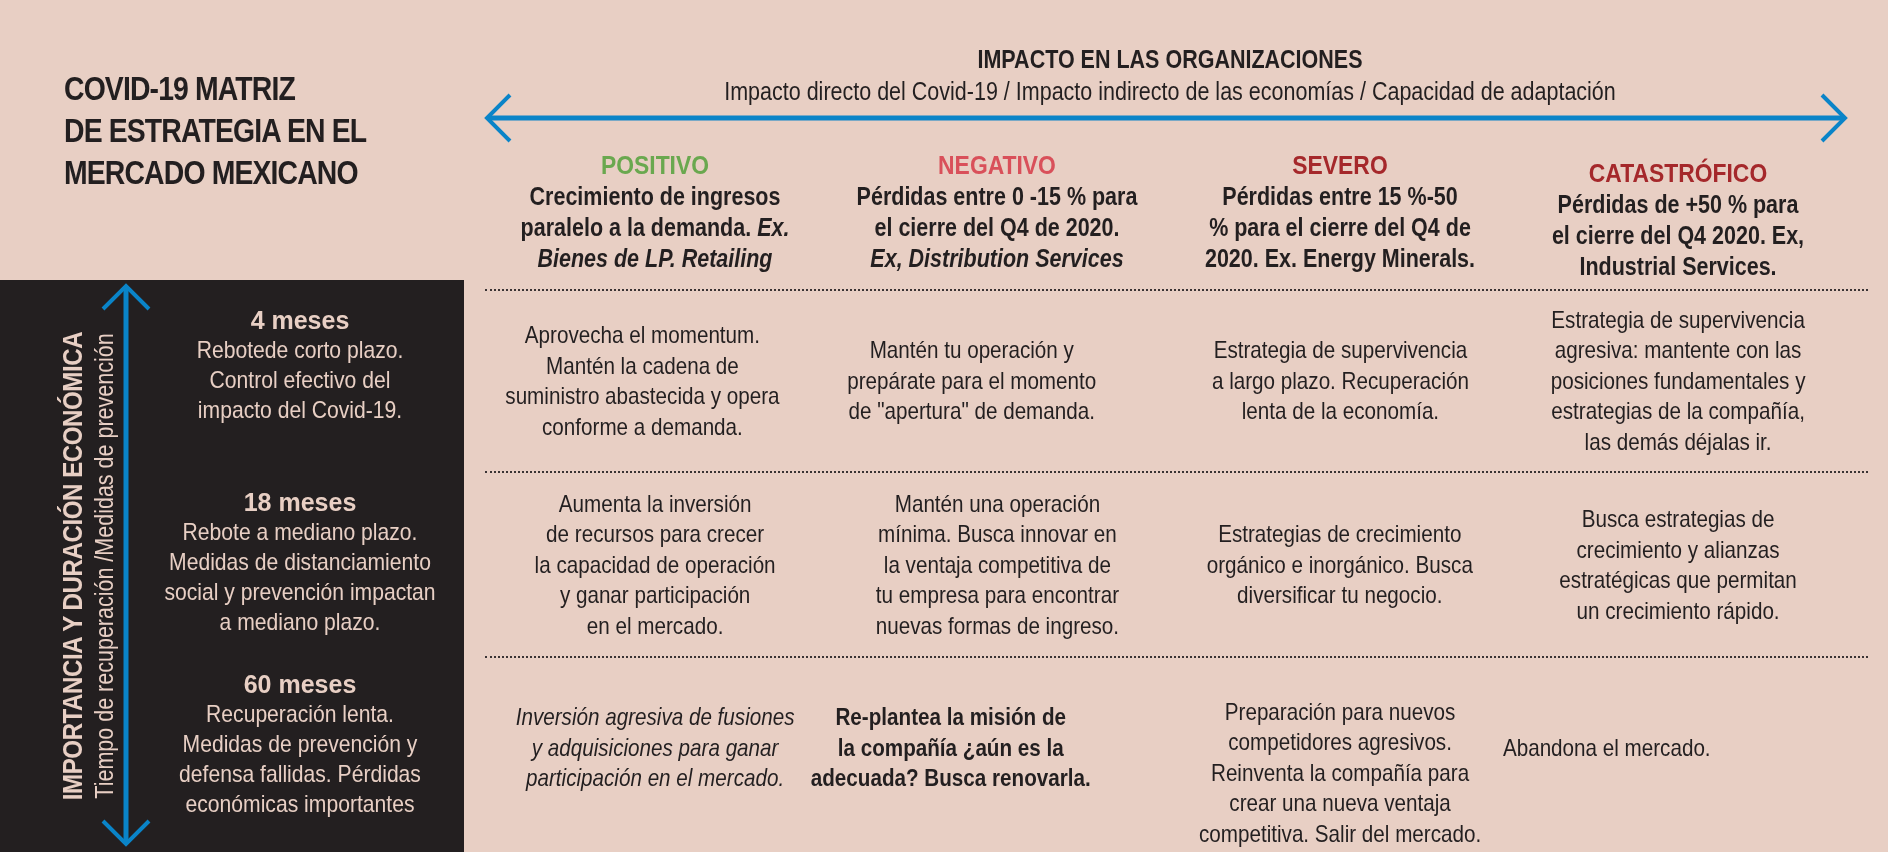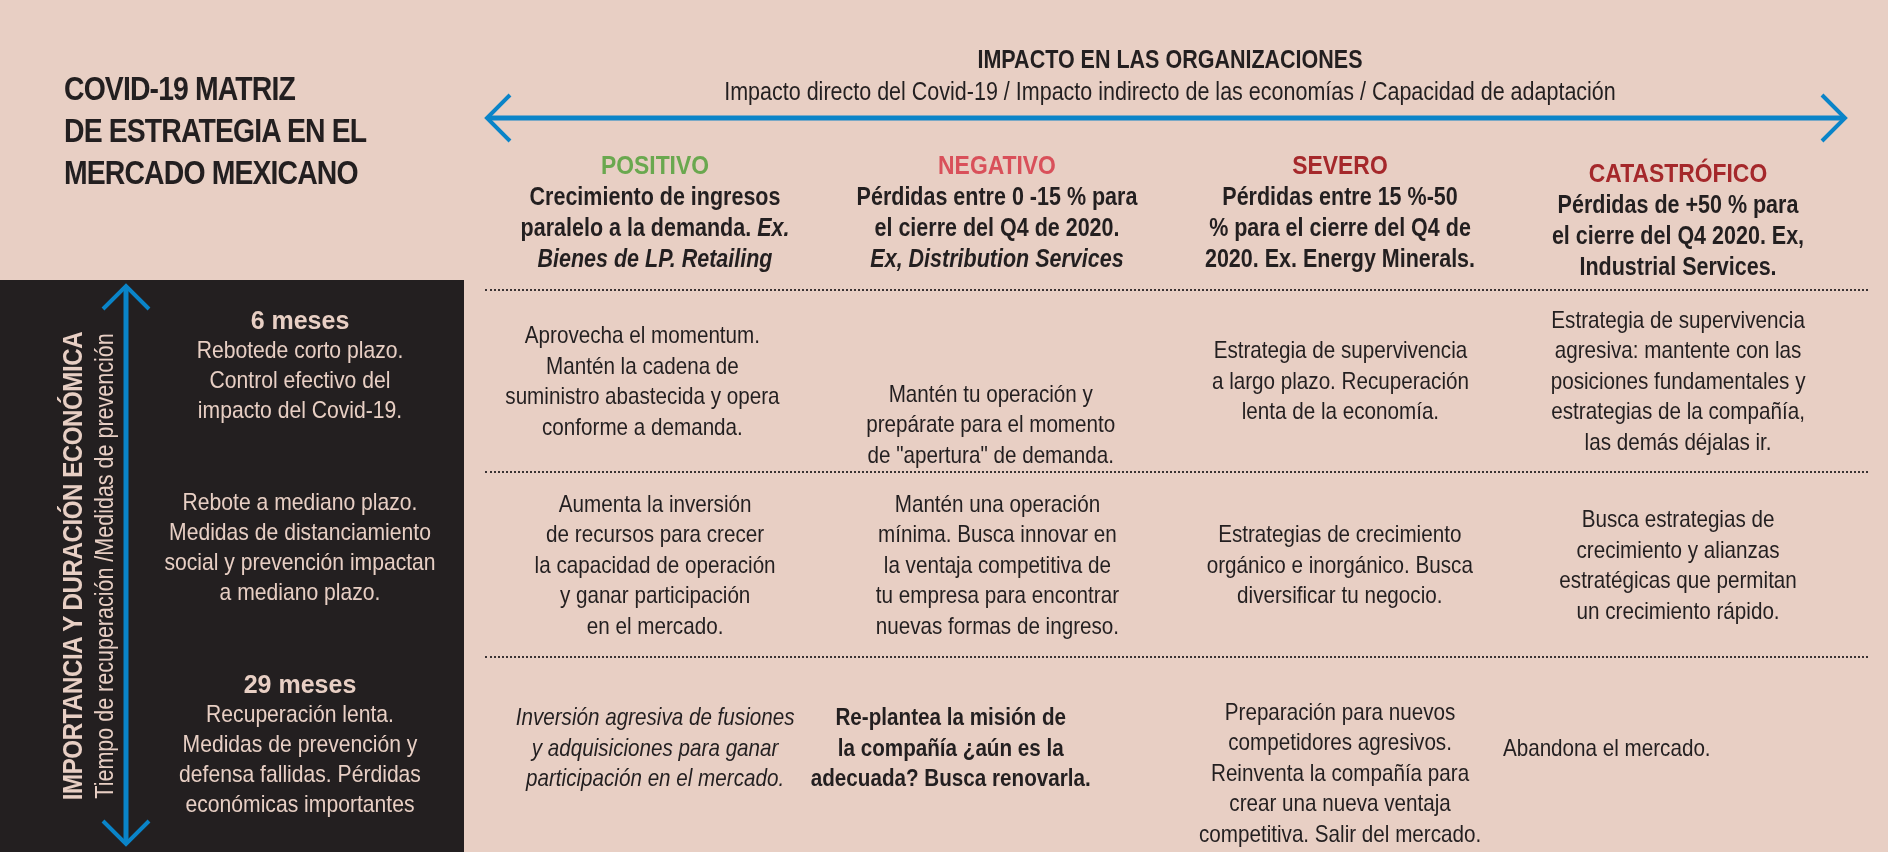--- a/index.html
+++ b/index.html
@@ -123,46 +123,47 @@
     <span class="vl">Tiempo de recuperación /Medidas de prevención</span>
   </div>
 </div>
 <svg class="v-arrow" viewBox="0 0 52 566">
   <line x1="26" y1="4" x2="26" y2="562" stroke="#0a84c8" stroke-width="5"></line>
   <polyline points="3,27 26,4 49,27" fill="none" stroke="#0a84c8" stroke-width="4"></polyline>
   <polyline points="3,539 26,562 49,539" fill="none" stroke="#0a84c8" stroke-width="4"></polyline>
 </svg>
 
 <div class="row-head" style="top:305px;">
-  <span class="rt">6 meses</span>
+  <span class="rt">4 meses</span>
   <span class="rd" style="white-space:pre-line">Rebotede corto plazo.
 Control efectivo del
 impacto del Covid-19.</span>
 </div>
 <div class="row-head" style="top:487px;">
+  <span class="rt">18 meses</span>
   <span class="rd" style="white-space:pre-line">Rebote a mediano plazo.
 Medidas de distanciamiento
 social y prevención impactan
 a mediano plazo.</span>
 </div>
 <div class="row-head" style="top:669px;">
-  <span class="rt">29 meses</span>
+  <span class="rt">60 meses</span>
   <span class="rd" style="white-space:pre-line">Recuperación lenta.
 Medidas de prevención y
 defensa fallidas. Pérdidas
 económicas importantes</span>
 </div>
 
 <div class="cell" style="left:472px; top:292px; height:178px;">
     <span>Aprovecha el momentum.
 Mantén la cadena de
 suministro abastecida y opera
 conforme a demanda.</span>
   </div>
-<div class="cell" style="left:821px; top:292px; height:178px;align-items:flex-end;">
+<div class="cell" style="left:802px; top:292px; height:178px;">
     <span>Mantén tu operación y
 prepárate para el momento
 de "apertura" de demanda.</span>
   </div>
 <div class="cell" style="left:1170px; top:292px; height:178px;">
     <span>Estrategia de supervivencia
 a largo plazo. Recuperación
 lenta de la economía.</span>
   </div>
 <div class="cell" style="left:1508px; top:292px; height:178px;">

